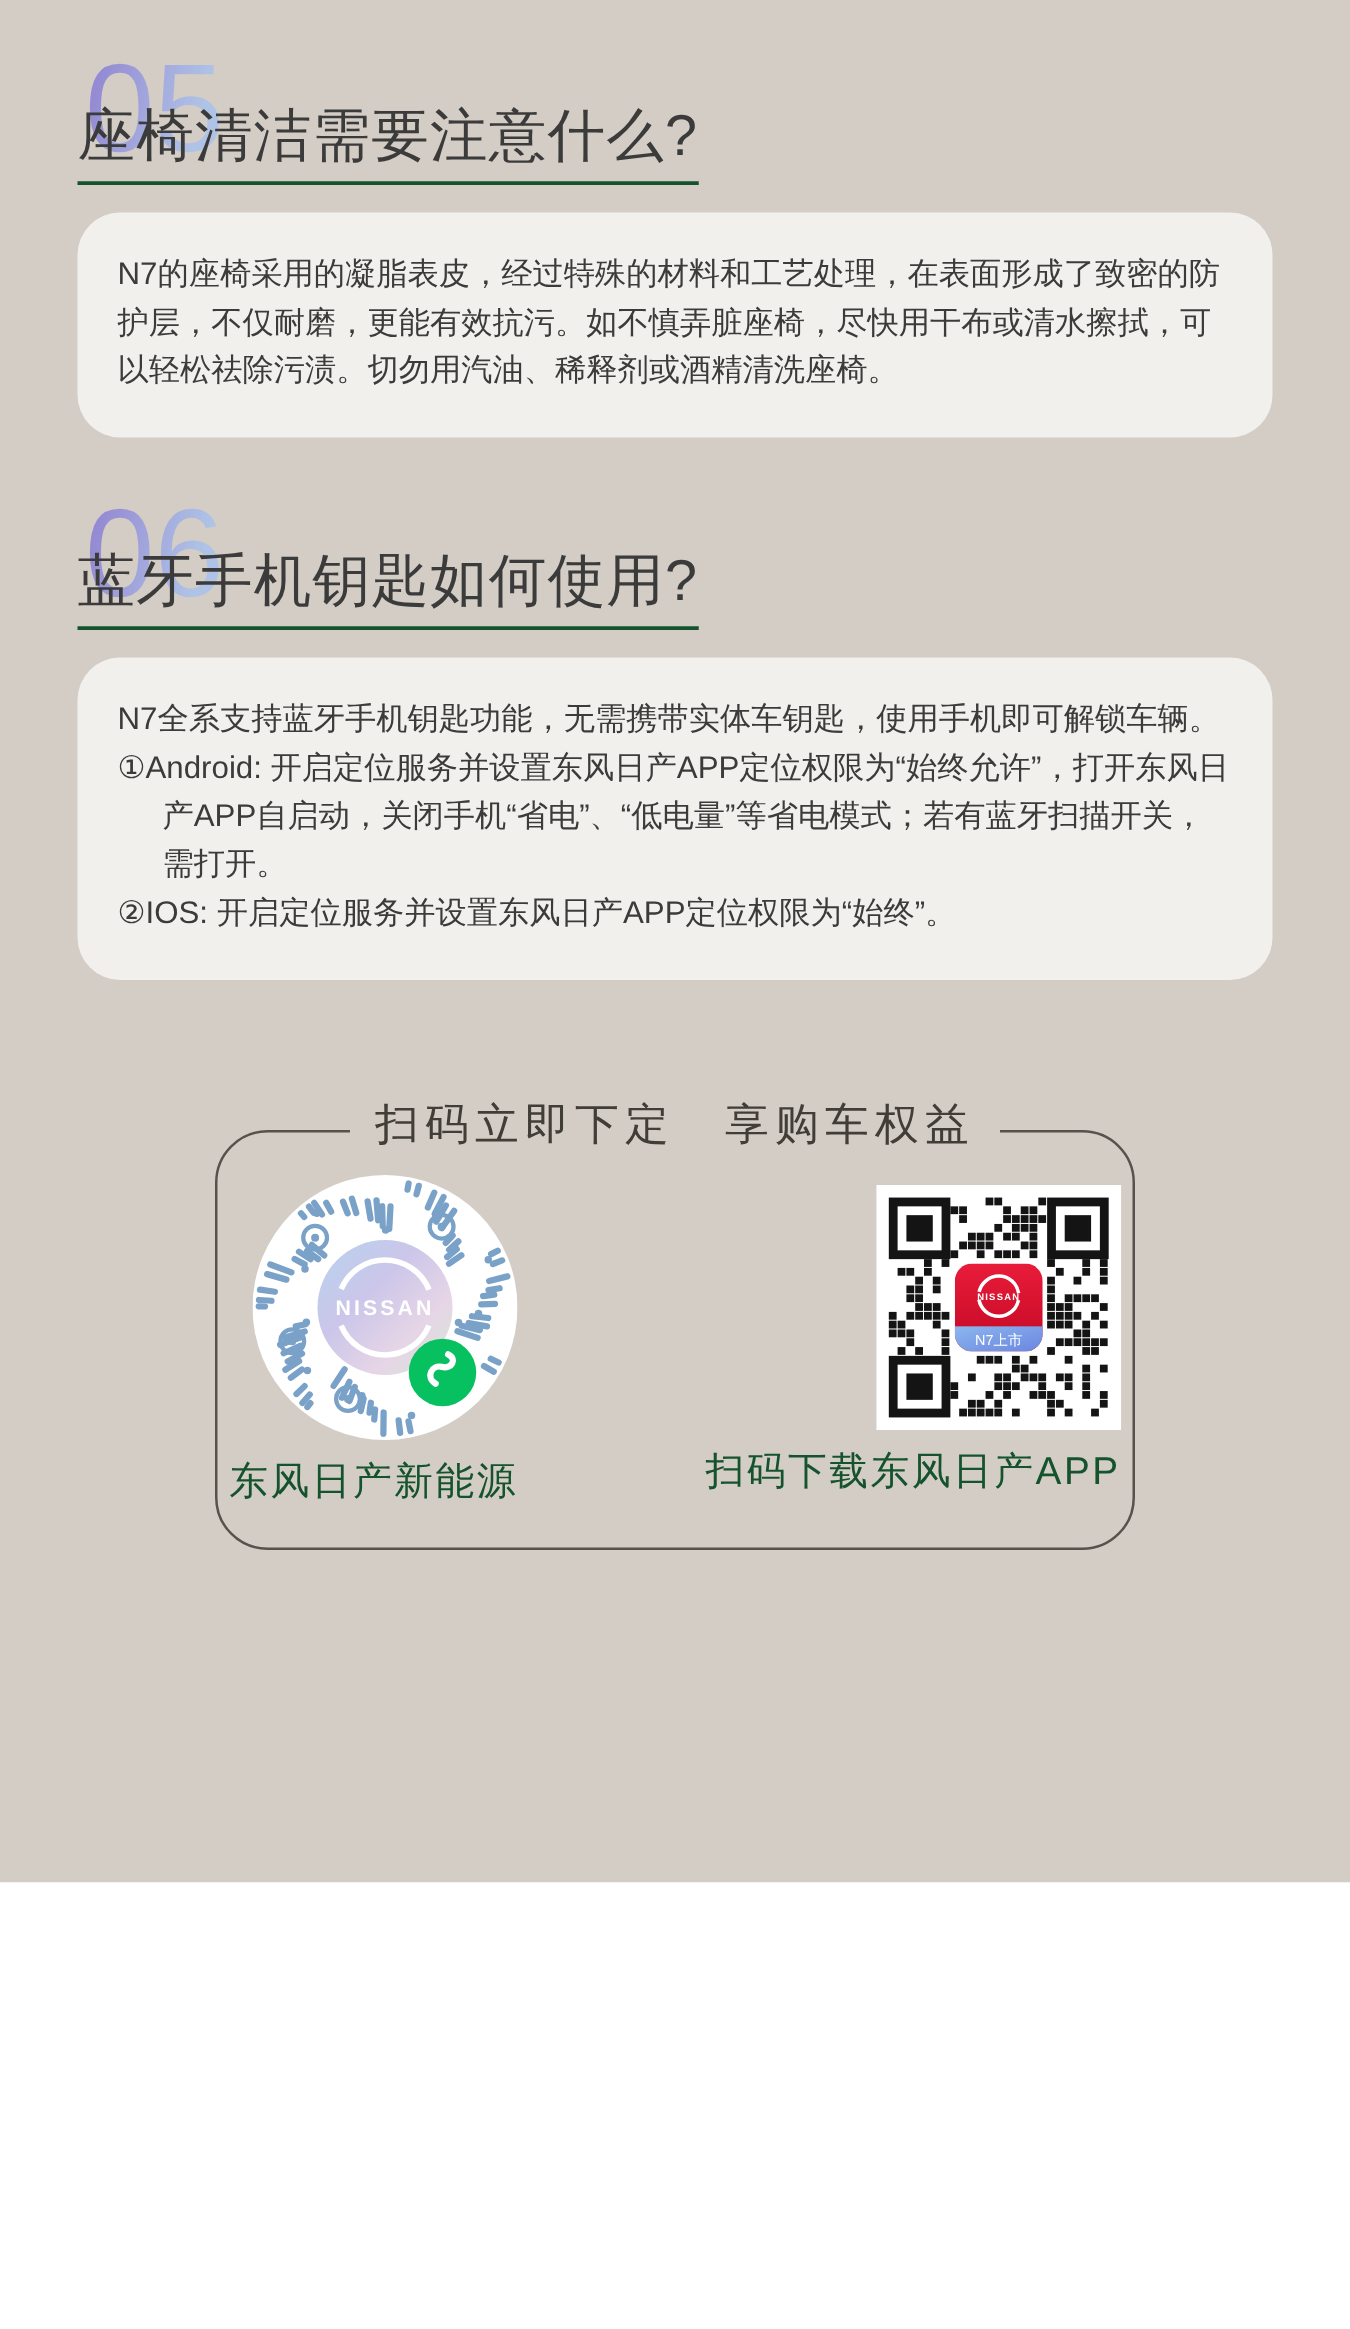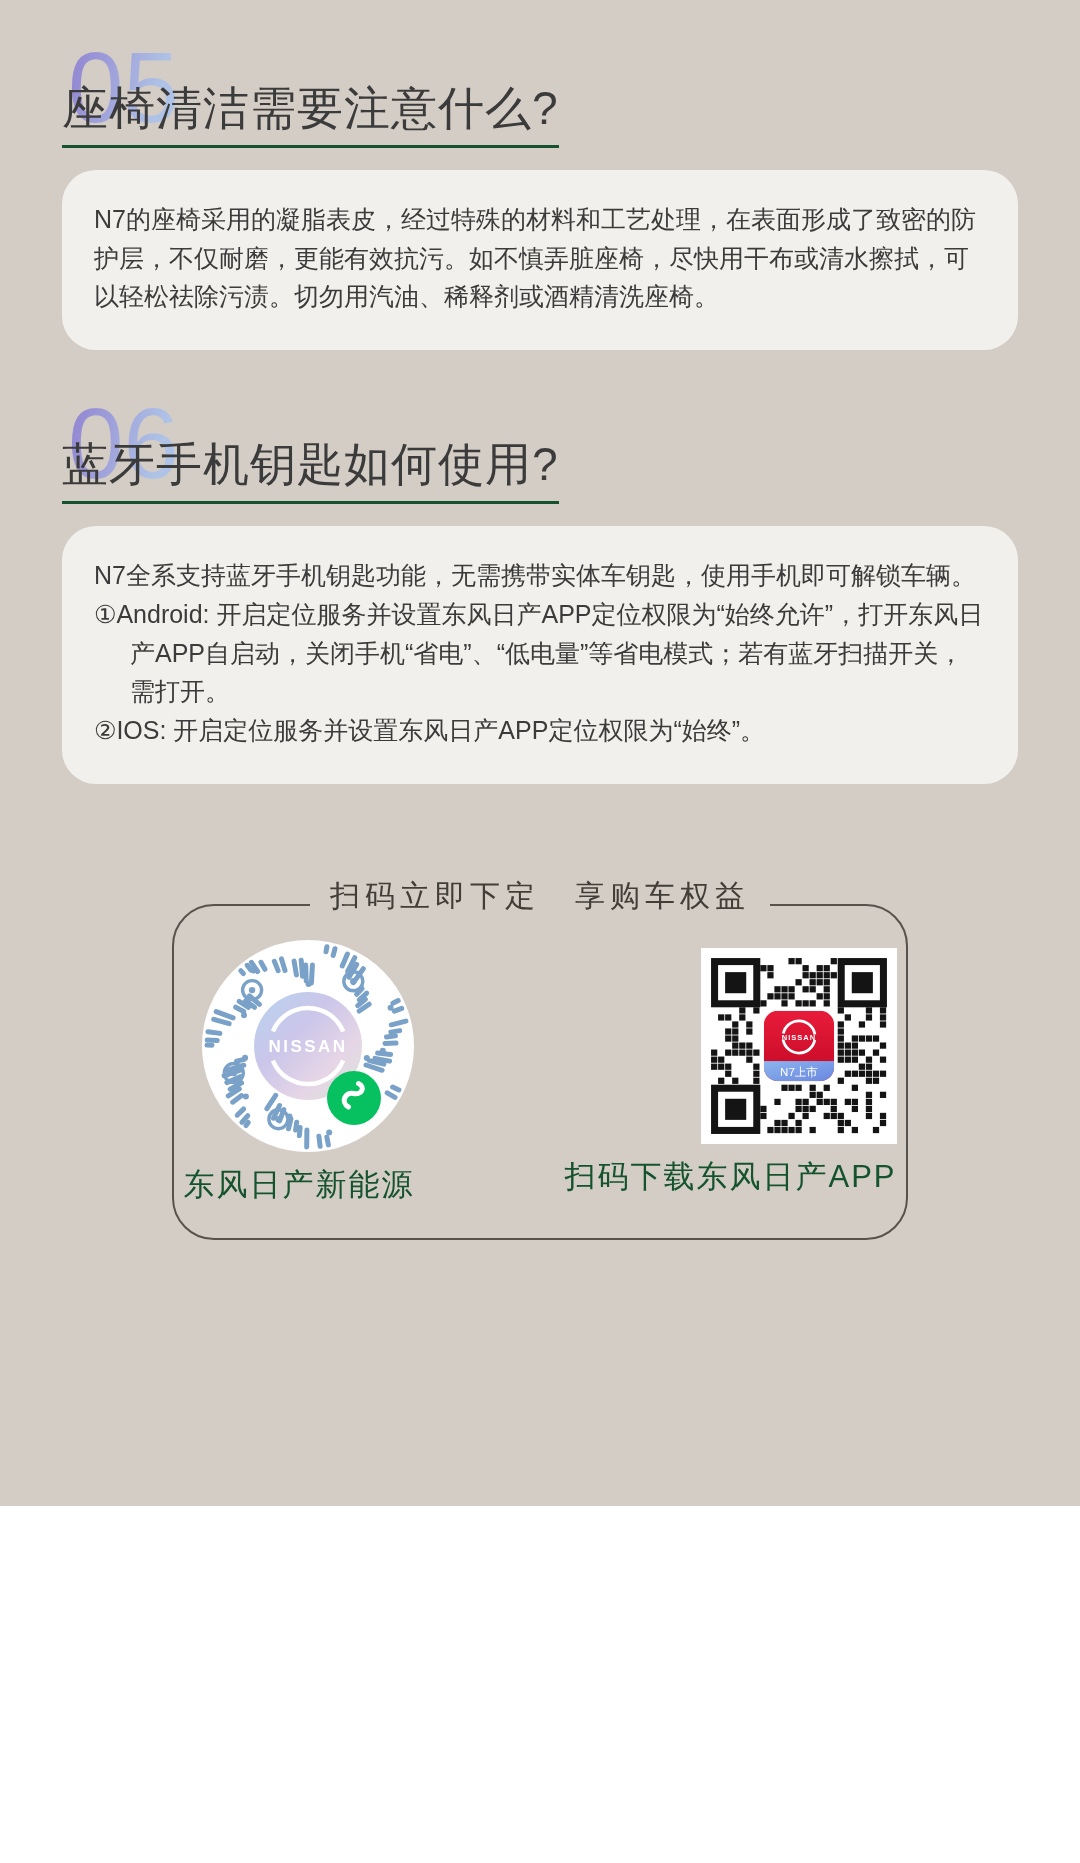--- a/index.html
+++ b/index.html
@@ -16,21 +16,21 @@
        font-size:46px;font-weight:500;letter-spacing:1px;line-height:1.15;
        padding-bottom:10px;border-bottom:3px solid #14532d;z-index:1;}
   .card{margin-top:22px;background:#f2f0ec;border-radius:34px;
         padding:30px 32px 34px;font-size:25px;line-height:1.55;}
   .card p{margin:0;}
   .card p.hang{padding-left:36px;text-indent:-36px;}
   .card b{font-weight:bold;}
   .qr-box{width:736px;height:336px;margin:120px auto 0;border:2.5px solid #57524c;
           border-radius:42px;position:relative;box-sizing:border-box;}
   .qr-box-title{position:absolute;top:-30px;left:50%;transform:translateX(-50%);
-          background:#d4cdc5;padding:0 20px;font-size:30px;letter-spacing:5px;
+          background:#d4cdc5;padding:0 20px;font-size:35px;letter-spacing:5px;
           white-space:nowrap;color:#413d37;}
   .qr-cols{display:flex;justify-content:center;gap:150px;padding-top:34px;}
   .qr-col{display:flex;flex-direction:column;align-items:flex-end;}
   .qr-col .art{display:block;}
   .qr-label{margin-top:12px;font-size:31px;letter-spacing:2px;color:#14532d;}
   .sq{margin-top:8px;}
 </style>
 </head>
 <body>
 

